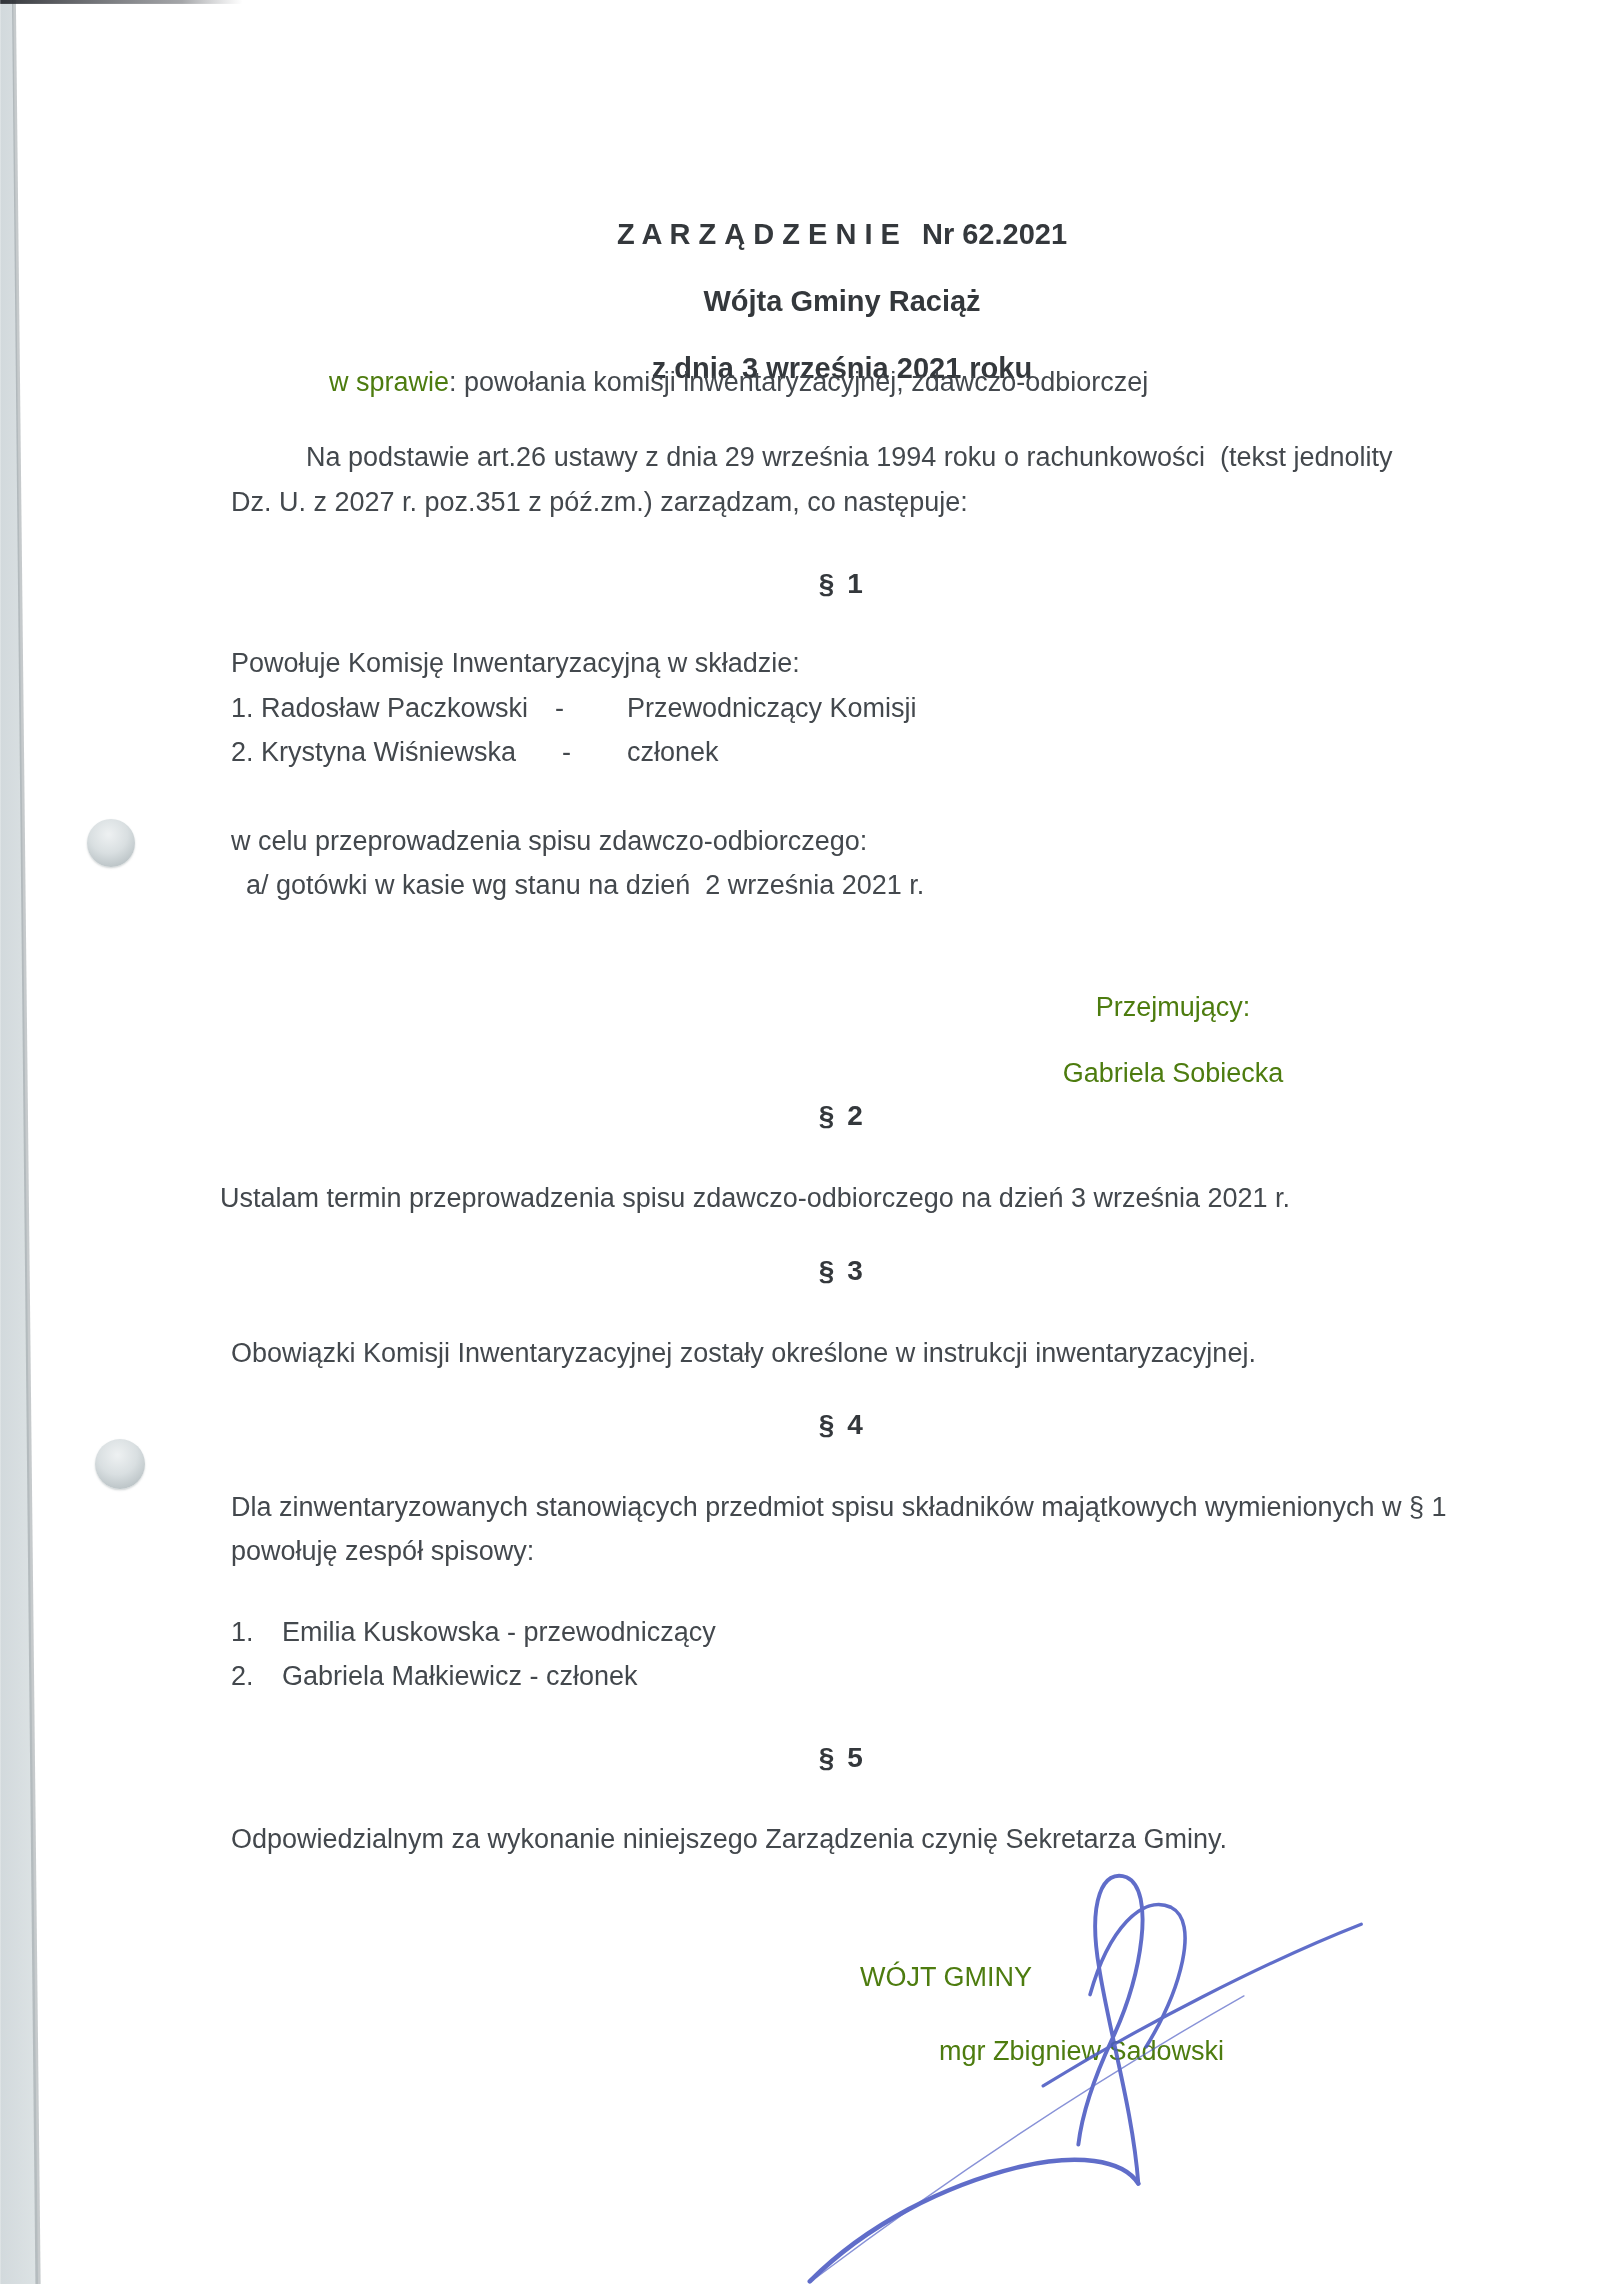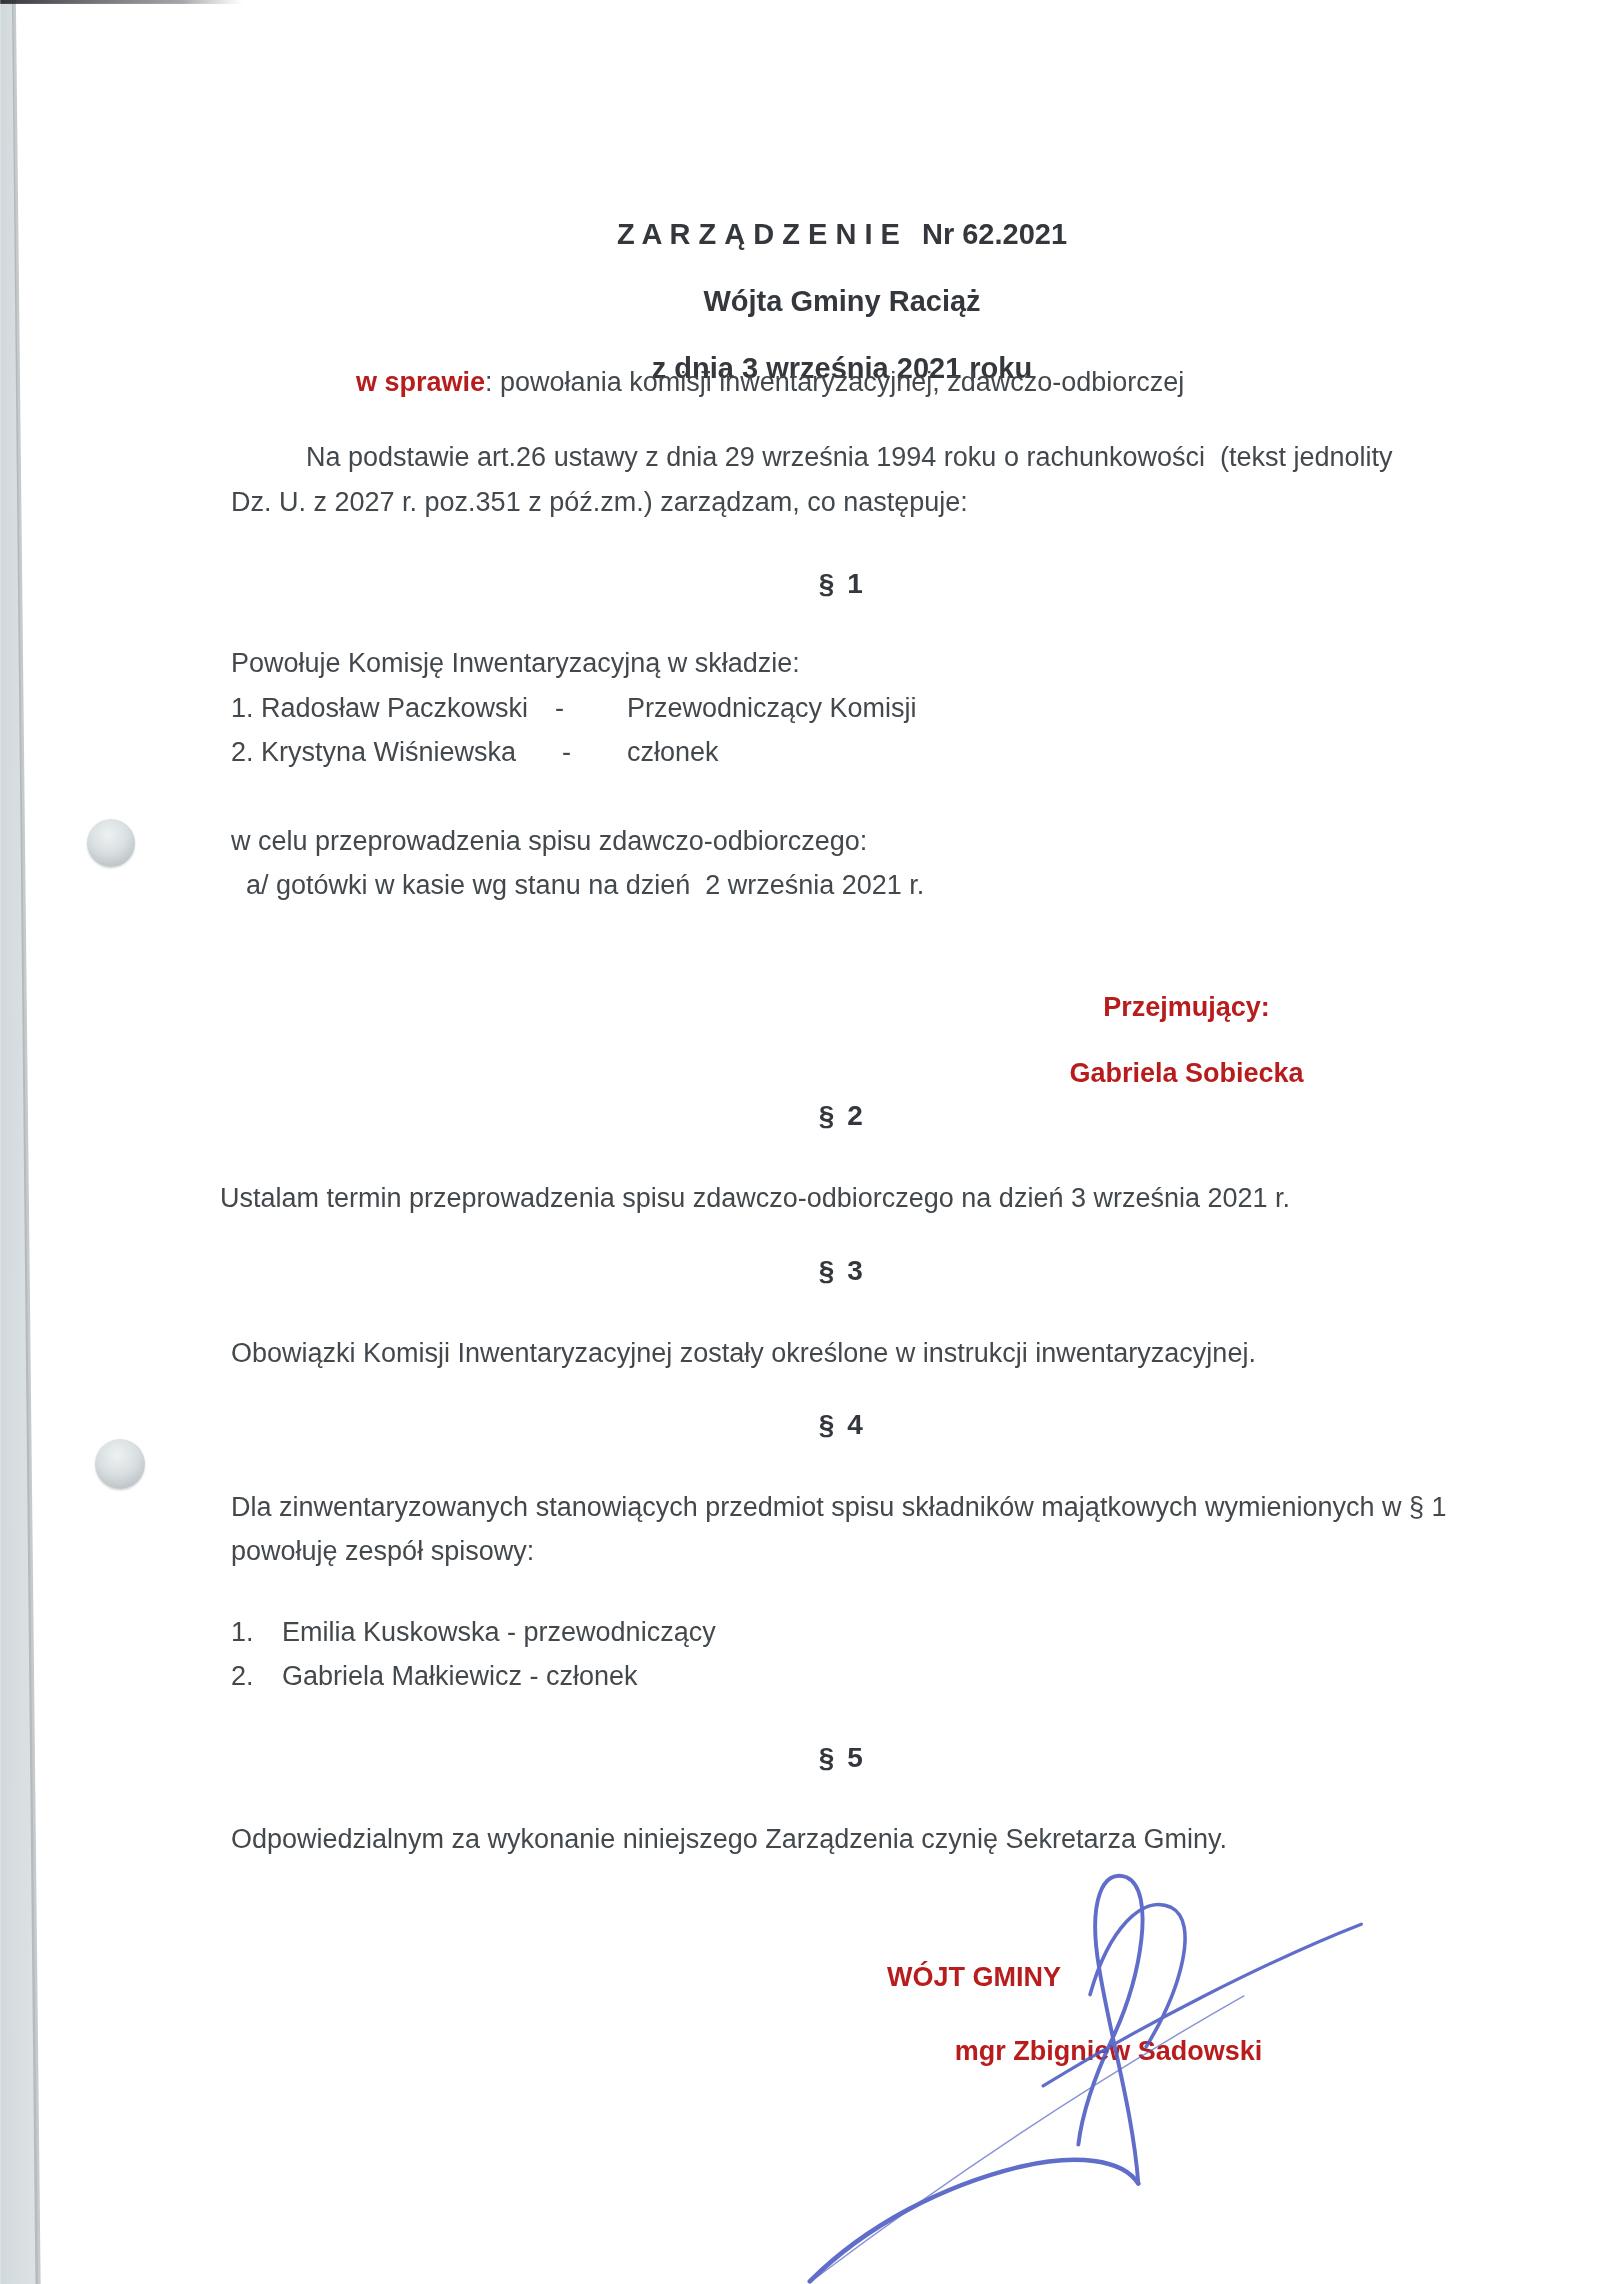--- a/index.html
+++ b/index.html
@@ -5,21 +5,21 @@
 <style>
   html,body{margin:0;padding:0;}
   body{
     width:1617px;height:2284px;position:relative;background:#ffffff;
     font-family:"Liberation Sans", sans-serif;color:#43484d;
     -webkit-font-smoothing:antialiased;
   }
   .page{position:absolute;inset:0;overflow:hidden;}
   .abs{position:absolute;white-space:pre;}
   .ln{font-size:27px;line-height:44px;}
-  .b{font-weight:bold;color:#b91c1c;margin-left:27px;}
+  .b{font-weight:normal;color:#4d7c0f;}
   .center-col{left:231px;width:1222px;text-align:center;}
   .title-line{font-size:29px;line-height:45px;font-weight:bold;color:#34383c;}
   .smark{font-size:28px;font-weight:bold;color:#34383c;letter-spacing:2.6px;}
   .gapL{display:inline-block;width:22px;}
   .hole{
     position:absolute;border-radius:50%;
     background:radial-gradient(circle at 45% 32%, #eef1f2 0%, #d9dfe1 45%, #b6bfc2 85%, #aeb7ba 100%);
     box-shadow:0 1.3px 2px rgba(130,140,144,.35);
   }
   .edge-svg{position:absolute;left:0;top:0;}

